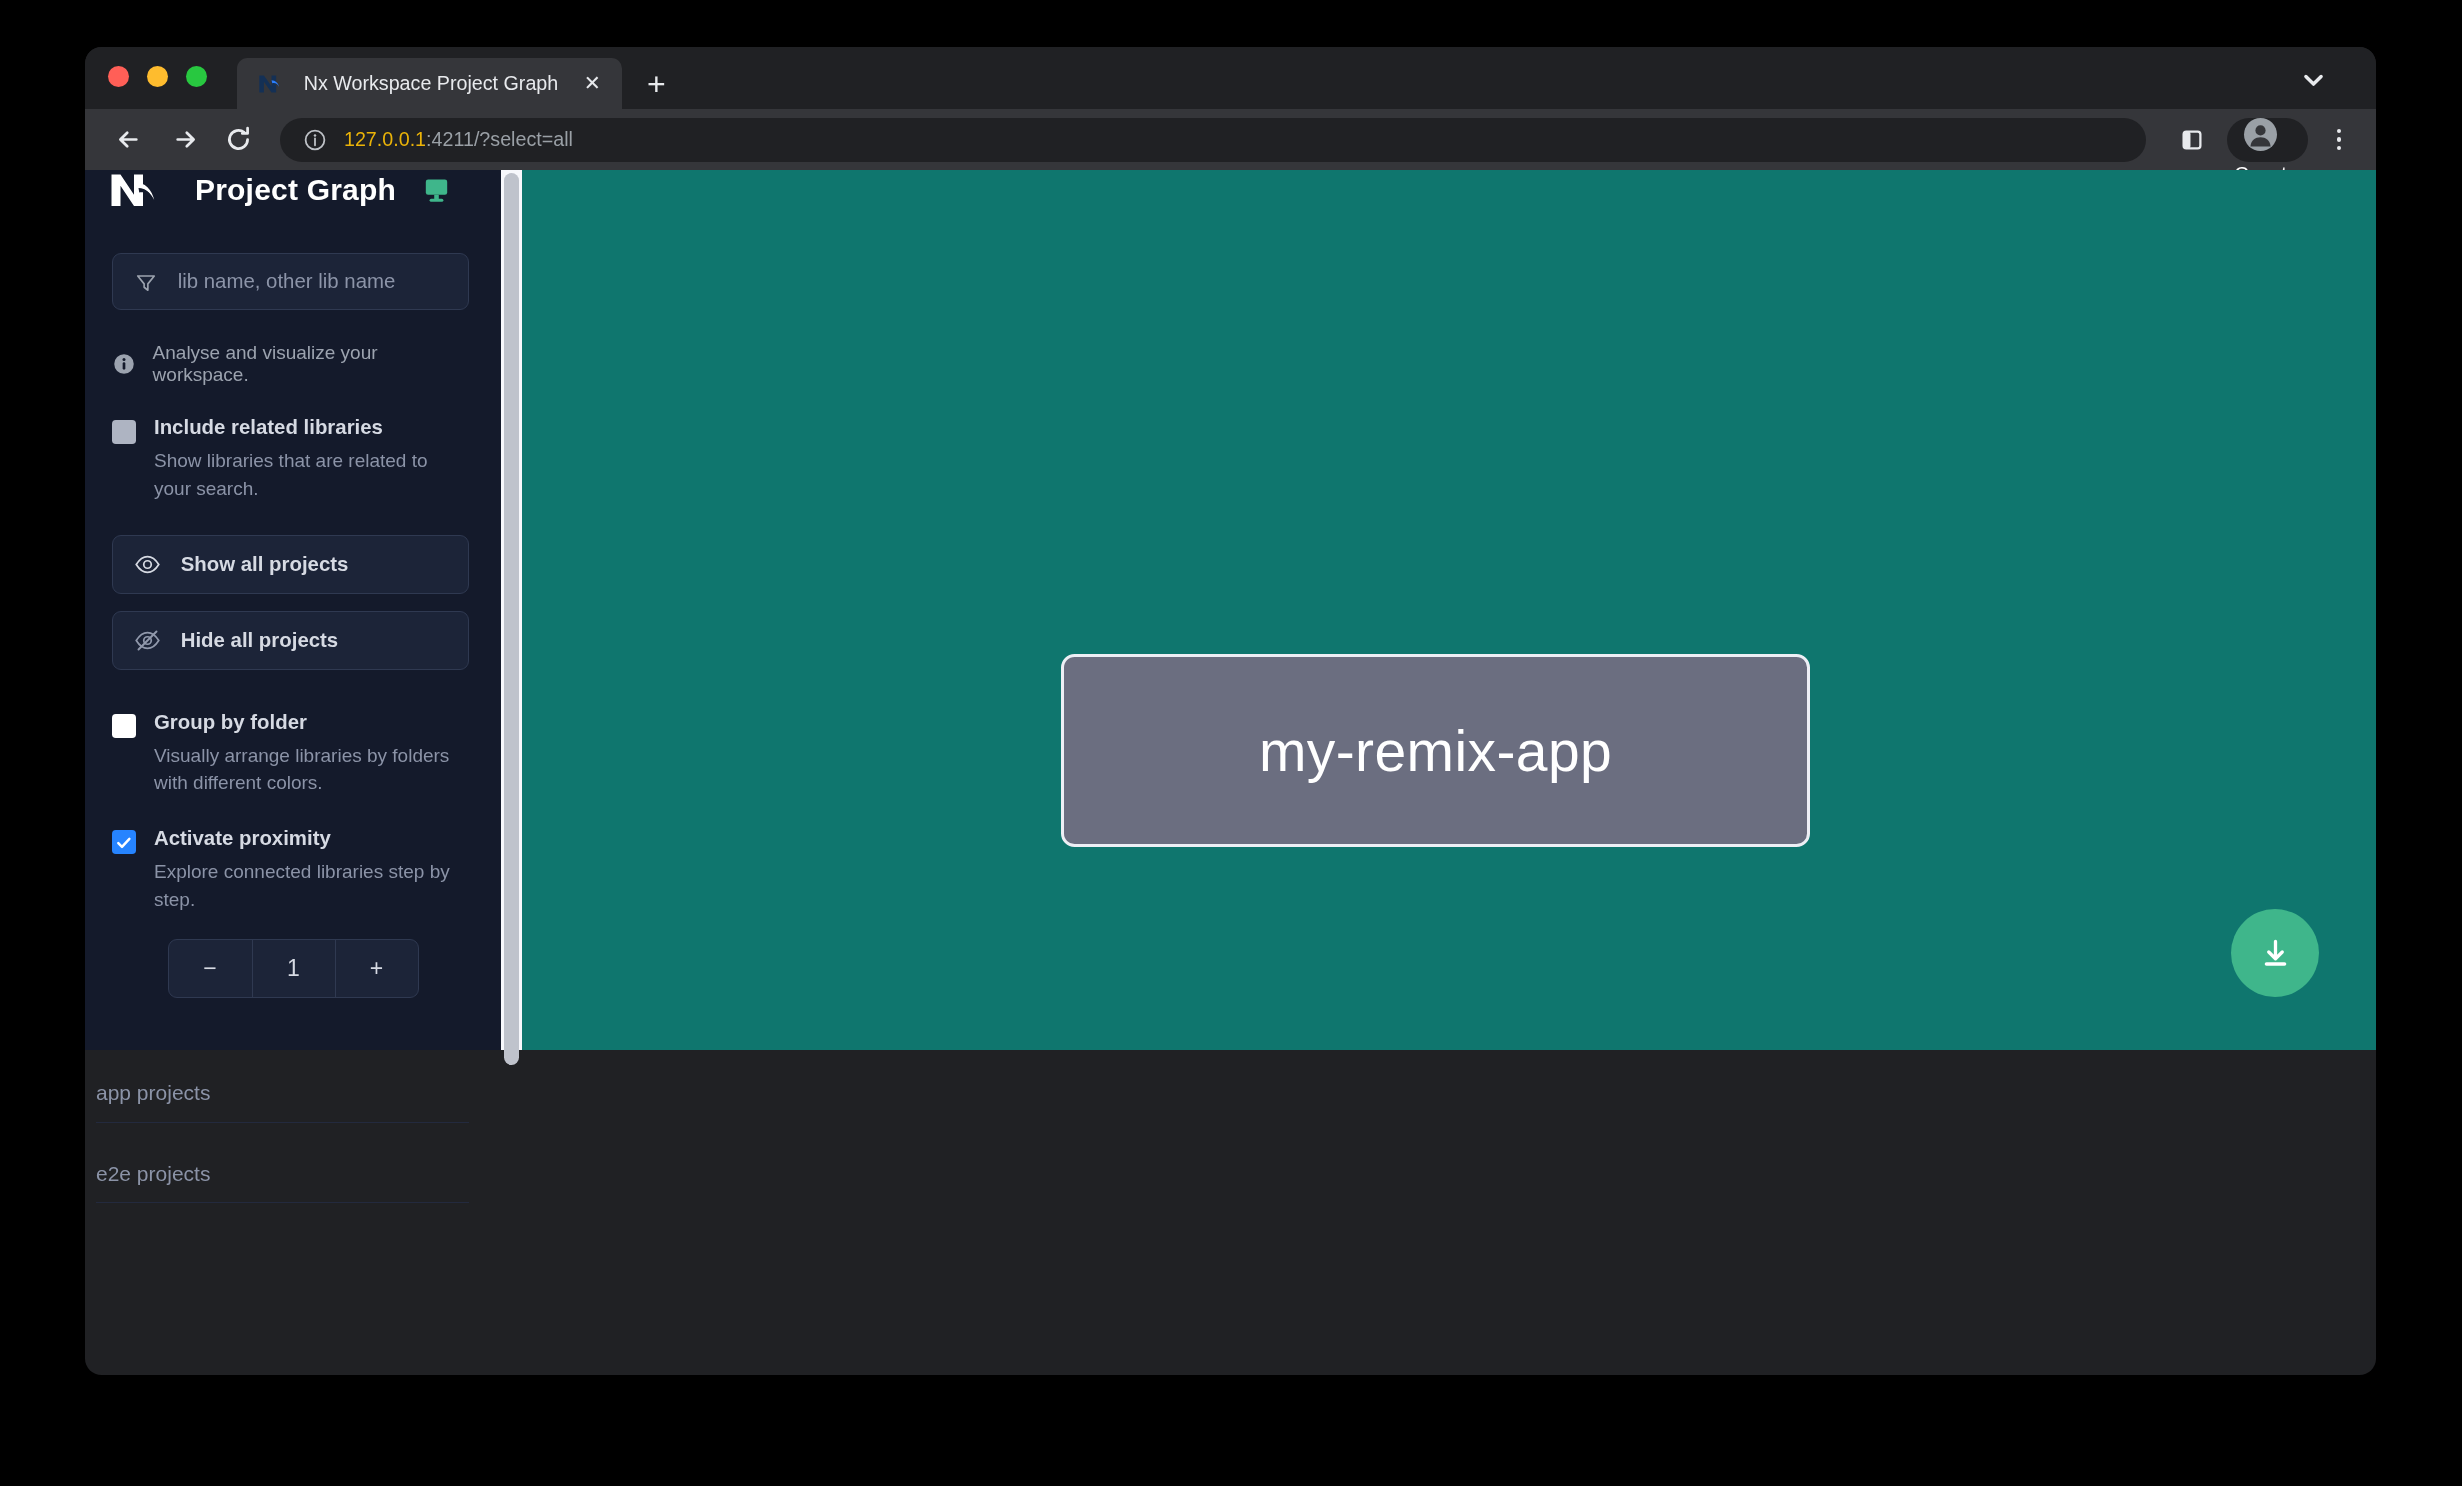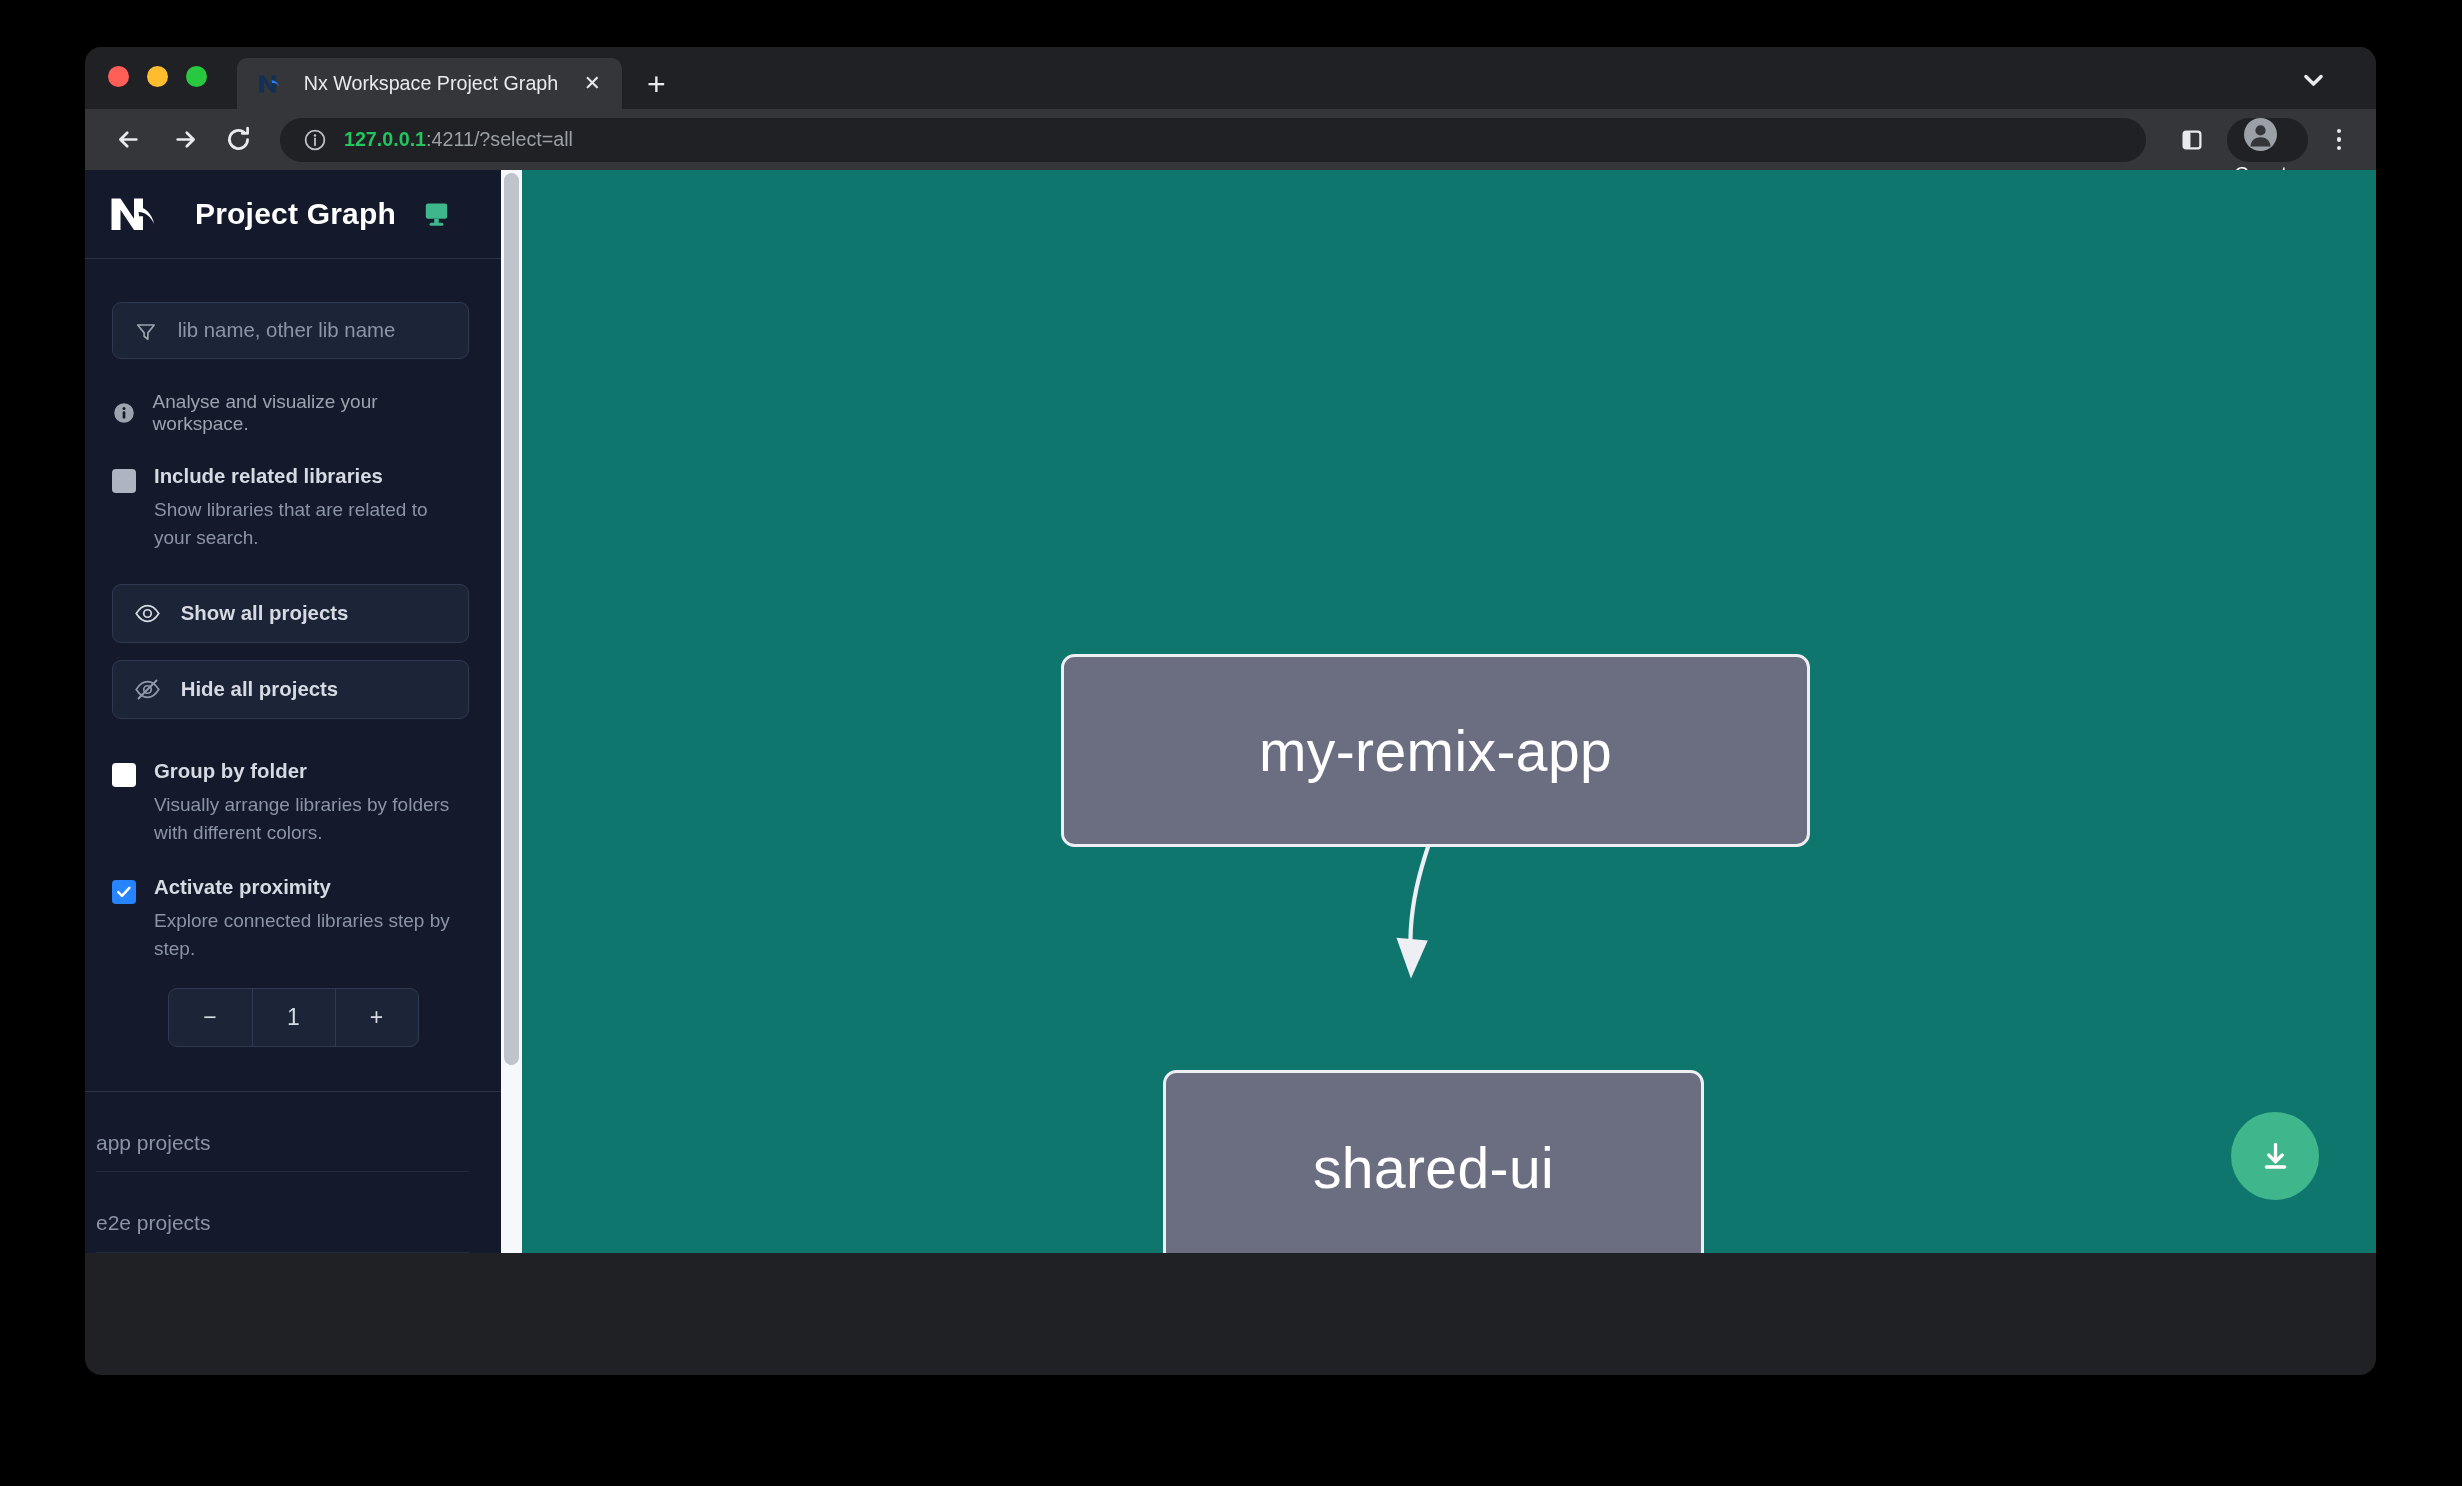--- a/index.html
+++ b/index.html
@@ -119,21 +119,21 @@
     padding: 0 23px;
     gap: 16.6px;
     overflow: hidden;
   }
   #site-info-icon { width: 24px; height: 24px; flex: 0 0 24px; }
   #omnibox-url {
     font-size: 19.7px;
     color: #9AA0A6;
     white-space: nowrap;
   }
-  #omnibox-url .url-host { color: #22c55e; font-weight: bold; }
+  #omnibox-url .url-host { color: #eab308; }
   #side-panel-icon { width: 32px; height: 32px; margin: 0 10.6px; flex: 0 0 32px; }
   #profile-chip {
     display: flex;
     align-items: center;
     gap: 12px;
     height: 44px;
     padding: 0 21px 0 7.6px;
     background: #202124;
     border-radius: 22px;
     margin-right: 6px;
@@ -151,21 +151,21 @@
     width: 35px; height: 35px;
     display: flex; flex-direction: column; align-items: center; justify-content: center;
     gap: 3.8px;
     flex: 0 0 35px;
   }
   .menu-dot { width: 4.5px; height: 4.5px; border-radius: 50%; background: #E8EAED; }
 
   
   #page-viewport {
     position: relative;
-    height: 1083px;
+    height: 880px;
     background: #151A2D;
     display: flex;
   }
 
   
   #sidebar {
     width: 416px;
     height: 100%;
     background: #141A2B;
     display: flex;

